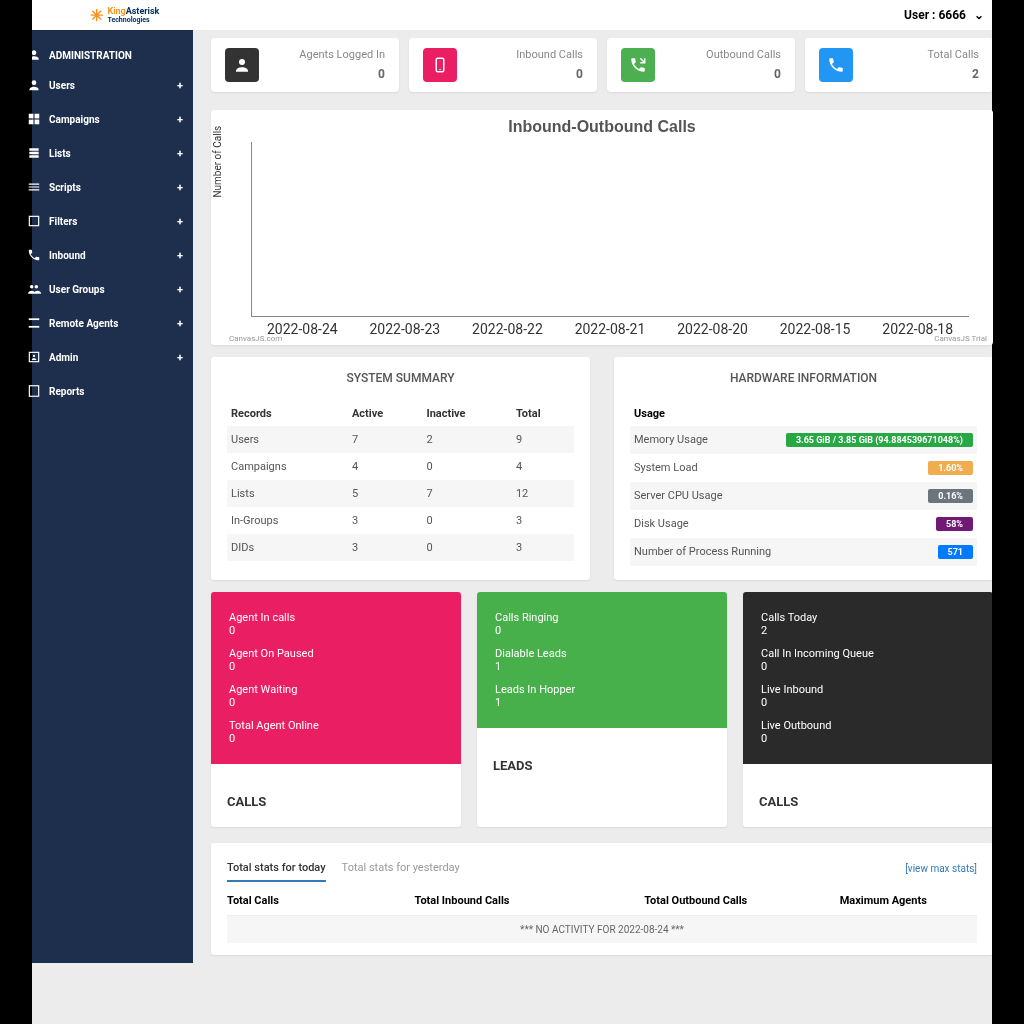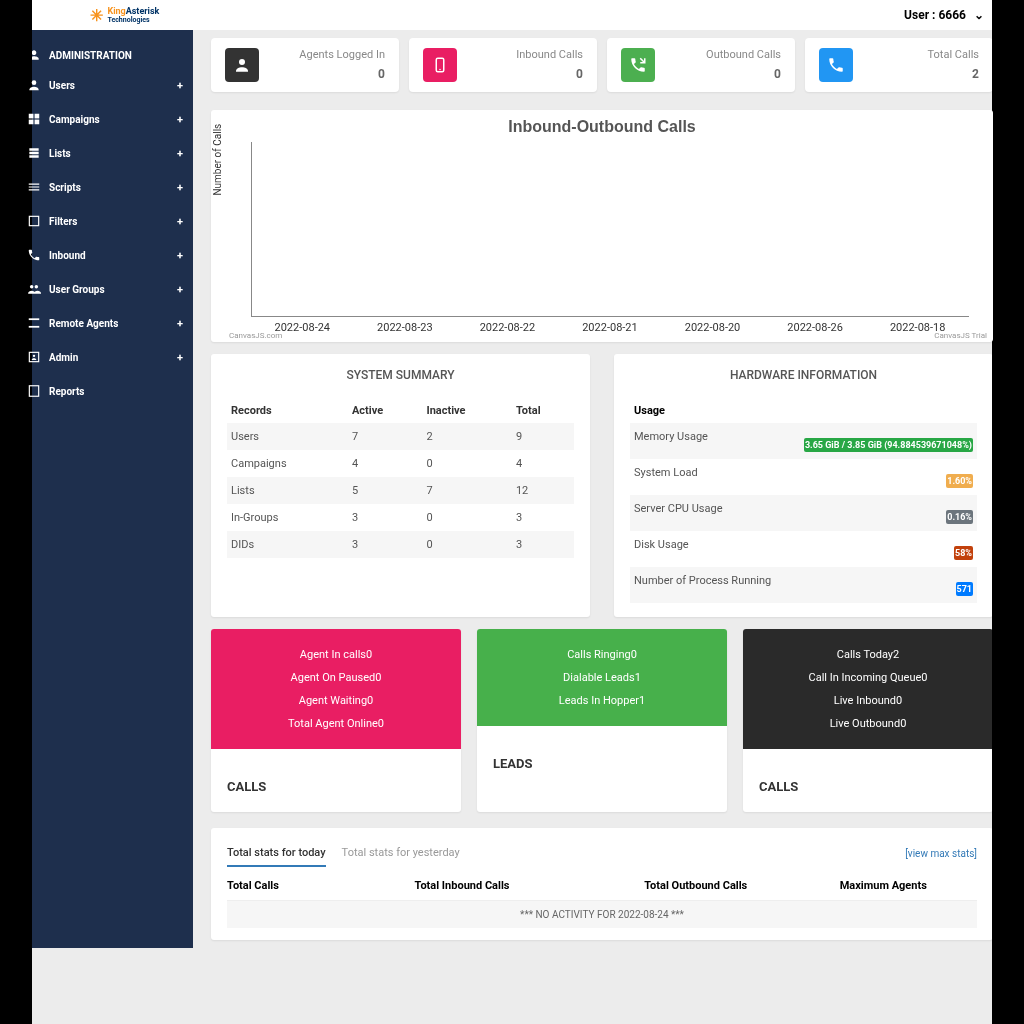--- a/index.html
+++ b/index.html
@@ -76,54 +76,54 @@
 .ic-green { background: #4caf50; }
 .ic-blue { background: #2196f3; }
 .chart-box {
   background: #fff; border-radius: 3px; margin-top: 18px; padding: 8px 4px;
   position: relative;
   box-shadow: 0 1px 2px rgba(0,0,0,0.08);
 }
 .chart-title { text-align: center; font-weight: 900; font-size: 16px; color: #555; font-family: Arial; }
 .chart-area { height: 175px; position: relative; margin: 6px 20px 0 36px; border-left: 1px solid #888; border-bottom: 1px solid #888; }
 .ylabel { position: absolute; left: 6px; top: 50%; transform: rotate(-90deg) translateX(50%); transform-origin: left center; font-size: 10px; color: #333; }
-.x-ticks { display: flex; justify-content: space-around; font-size: 11px; color: #333; margin: 4px 20px 0 36px; }
+.x-ticks { display: flex; justify-content: space-around; font-size: 14px; color: #333; margin: 4px 20px 0 36px; }
 .chart-legend { text-align: center; font-size: 9px; color: #333; margin-top: 4px; }
 .chart-footer-l { position: absolute; bottom: 2px; left: 18px; font-size: 8px; color: #999; }
 .chart-footer-r { position: absolute; bottom: 2px; right: 6px; font-size: 8px; color: #999; }
 .tri { display: inline-block; width: 0; height: 0; border-left: 4px solid transparent; border-right: 4px solid transparent; border-bottom: 6px solid; vertical-align: middle; margin-right: 2px;}
 .tri-blue { border-bottom-color: #1e88e5; }
 .tri-red { border-bottom-color: #d32f2f; }
 .two-col { display: flex; gap: 24px; margin-top: 12px; }
 .panel {
   flex: 1; background: #fff; border-radius: 3px; padding: 14px 16px;
   box-shadow: 0 1px 2px rgba(0,0,0,0.08);
 }
 .panel-title { text-align: center; color: #555; font-size: 12px; font-weight: 500; margin-bottom: 16px; }
 .sum-table { width: 100%; border-collapse: collapse; font-size: 11px; }
 .sum-table th { text-align: left; font-weight: bold; padding: 6px 4px; color: #333; }
 .sum-table td { padding: 7px 4px; color: #555; }
 .sum-table tbody tr:nth-child(odd) td { background: #f6f6f6; }
 .hw-table { width: 100%; border-collapse: collapse; font-size: 11px; }
 .hw-table th { text-align: left; font-weight: bold; padding: 6px 4px; }
 .hw-table td { padding: 7px 4px; color: #555; }
 .hw-table tbody tr:nth-child(odd) td { background: #f6f6f6; }
-.badge { float: right; color: #fff; font-size: 9px; padding: 2px 1px; border-radius: 2px; font-weight: bold; margin-top: 8px; }
+.badge { float: right; color: #fff; font-size: 9px; padding: 2px 10px; border-radius: 2px; font-weight: bold; }
 .bg-green { background: #28a745; }
 .bg-yellow { background: #f0ad4e; }
 .bg-gray { background: #6c757d; }
-.bg-red { background: #c2410c; }
+.bg-red { background: #701a75; }
 .bg-blue { background: #007bff; }
 .three-col { display: flex; gap: 16px; margin-top: 12px; }
 .metric-card {
   flex: 1; background: #fff; border-radius: 3px; overflow: hidden;
   box-shadow: 0 1px 2px rgba(0,0,0,0.08);
 }
 .metric-top { padding: 14px 18px; color: #fff; font-size: 11px; }
-.metric-row { display: flex; justify-content: center; padding: 5px 0; }
+.metric-row { display: flex; justify-content: flex-end; padding: 5px 0; flex-direction: column; }
 .metric-bottom { padding: 30px 16px 18px 16px; font-size: 13px; font-weight: bold; color: #333; }
 .mc-pink { background: #e91e63; }
 .mc-green { background: #47b04b; }
 .mc-dark { background: #2a2a2a; }
 .stats-panel {
   background: #fff; border-radius: 3px; margin-top: 16px; padding: 12px 16px;
   box-shadow: 0 1px 2px rgba(0,0,0,0.08);
 }
 .stats-top { display: flex; justify-content: space-between; align-items: center; font-size: 11px; }
 .tabs { display: flex; gap: 16px; }
@@ -322,21 +322,21 @@
     <div class="chart-box">
       <div class="chart-title">Inbound-Outbound Calls</div>
       <div class="ylabel">Number of Calls</div>
       <div class="chart-area"></div>
       <div class="x-ticks">
         <span>2022-08-24</span>
           <span>2022-08-23</span>
           <span>2022-08-22</span>
           <span>2022-08-21</span>
           <span>2022-08-20</span>
-          <span>2022-08-26</span>
+          <span>2022-08-15</span>
           <span>2022-08-18</span>
       </div>
       <div class="chart-footer-l">CanvasJS.com</div>
       <div class="chart-footer-r">CanvasJS Trial</div>
     </div>
 
     <div class="two-col">
       <div class="panel">
         <div class="panel-title">SYSTEM SUMMARY</div>
         <table class="sum-table">

